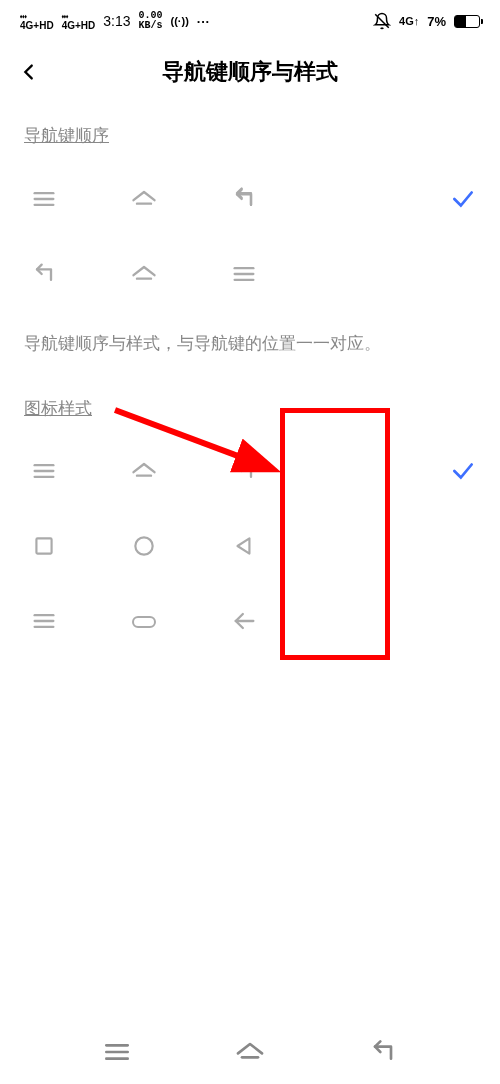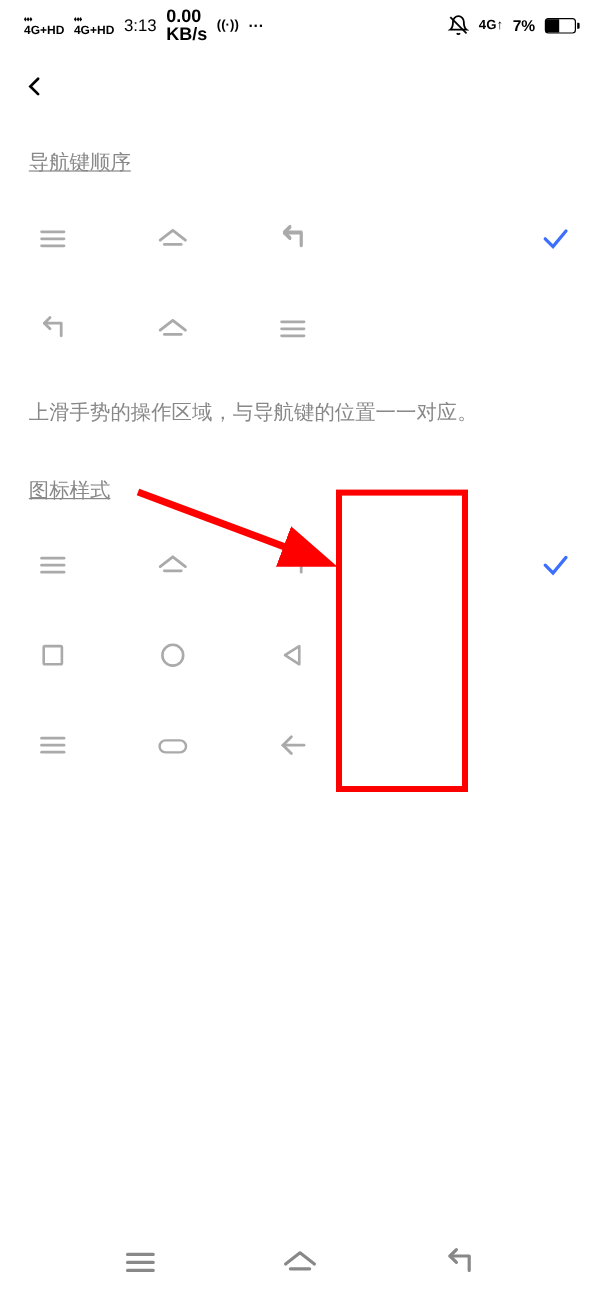--- a/index.html
+++ b/index.html
@@ -17,21 +17,21 @@
       align-items: center;
       justify-content: space-between;
       padding: 0 20px;
       font-size: 13px;
       font-weight: 600;
       color: #000;
     }
     .status-left, .status-right { display: flex; align-items: center; gap: 8px; }
     .status-left .time { font-size: 14px; font-weight: 500; }
     .status-left .sig { font-size: 10px; line-height: 1; }
-    .status-left .kbps { font-size: 15px; line-height: 1; text-align: left; }
+    .status-left .kbps { font-size: 10px; line-height: 1; text-align: right; font-family: Liberation Mono, monospace; }
     .battery-box {
       width: 26px; height: 13px; border: 1.5px solid #000; border-radius: 3px;
       position: relative; display: flex; align-items: center;
     }
     .battery-box::after {
       content: ''; position: absolute; right: -4px; top: 3px;
       width: 2px; height: 5px; background: #000; border-radius: 0 1px 1px 0;
     }
     .battery-fill { width: 46%; height: 100%; background: #000; border-radius: 1px 0 0 1px; }
     .header {
@@ -136,20 +136,21 @@
       </div>
   </div>
 </div>
 
 <div class="header">
   <div class="back-btn">
     <svg width="22" height="22" viewBox="0 0 24 24" fill="none" stroke="#000" stroke-width="2.5" stroke-linecap="round">
         <polyline points="15 5 8 12 15 19"></polyline>
       </svg>
   </div>
+  <div class="title">导航键顺序与样式</div>
 </div>
 
 <div class="section-label">导航键顺序</div>
 
 <div class="option-row">
   <div class="icon-group">
     <div class="nav-icon">
       <svg width="28" height="28" viewBox="0 0 24 24" fill="none" stroke="#aaa" stroke-width="2" stroke-linecap="round">
           <line x1="4" y1="7" x2="20" y2="7"></line>
           <line x1="4" y1="12" x2="20" y2="12"></line>
@@ -194,21 +195,21 @@
     <div class="nav-icon">
       <svg width="28" height="28" viewBox="0 0 24 24" fill="none" stroke="#aaa" stroke-width="2" stroke-linecap="round">
           <line x1="4" y1="7" x2="20" y2="7"></line>
           <line x1="4" y1="12" x2="20" y2="12"></line>
           <line x1="4" y1="17" x2="20" y2="17"></line>
         </svg>
     </div>
   </div>
 </div>
 
-<div class="info-text">上滑手势的操作区域，与导航键的位置一一对应。</div>
+<div class="info-text">导航键顺序与样式，与导航键的位置一一对应。</div>
 
 <div class="section-label">图标样式</div>
 
 <div class="option-row">
   <div class="icon-group">
     <div class="nav-icon">
       <svg width="28" height="28" viewBox="0 0 24 24" fill="none" stroke="#aaa" stroke-width="2" stroke-linecap="round">
           <line x1="4" y1="7" x2="20" y2="7"></line>
           <line x1="4" y1="12" x2="20" y2="12"></line>
           <line x1="4" y1="17" x2="20" y2="17"></line>

